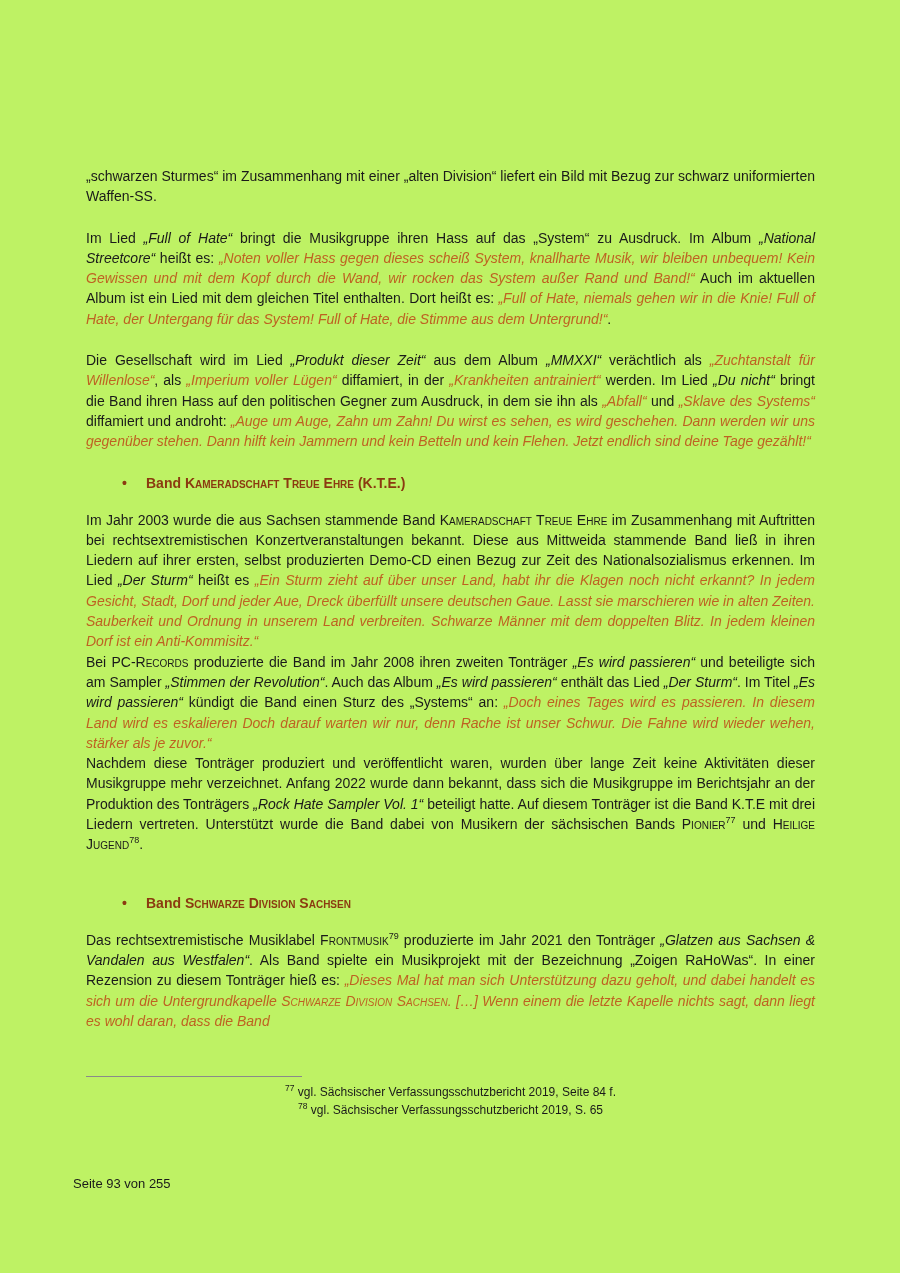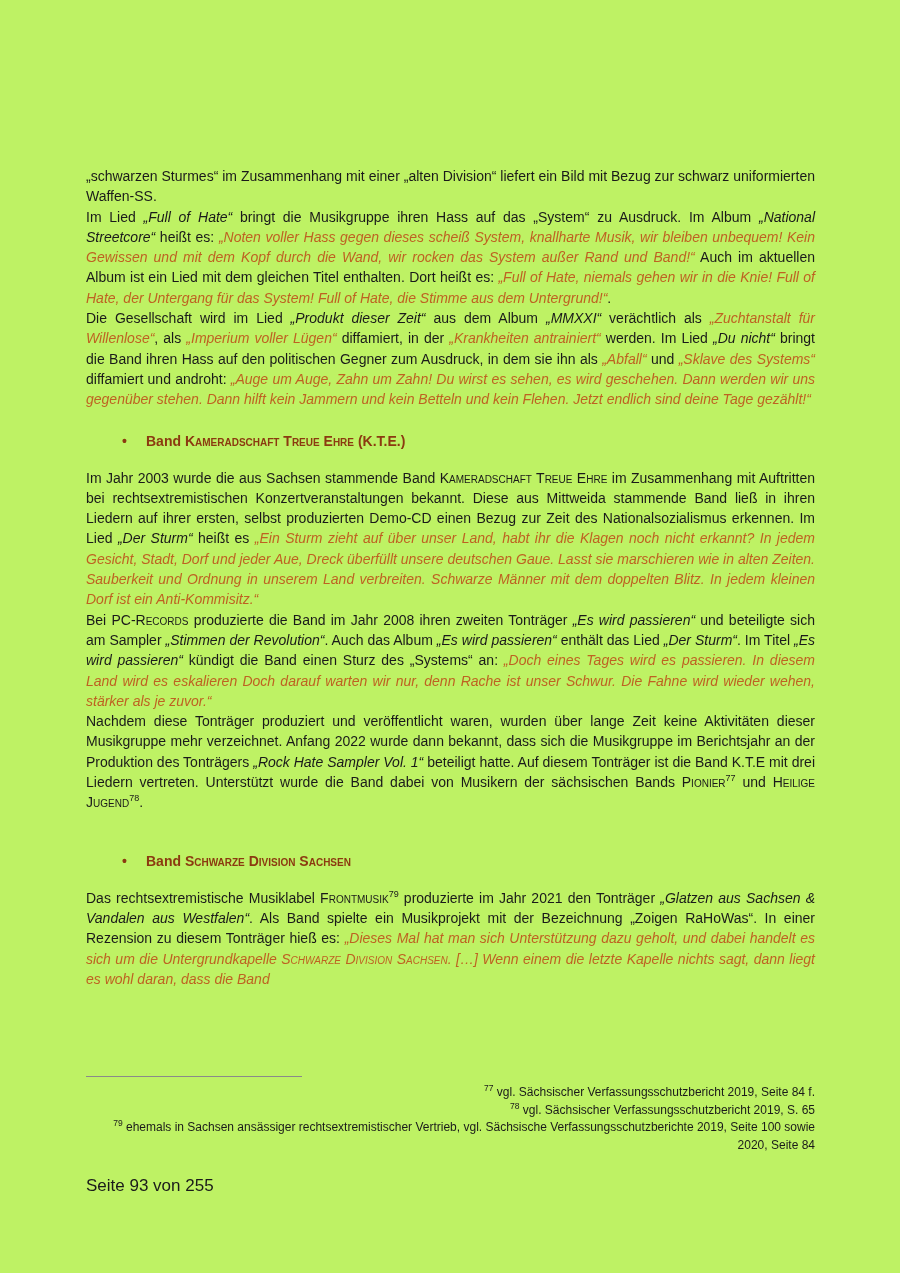--- a/index.html
+++ b/index.html
@@ -24,21 +24,21 @@
     top:166px;
     width:729px;
   }
   .para{
     margin:0;
     font-size:14px;
     line-height:20.3px;
     text-align:justify;
     color:var(--ink);
   }
-  .sp1{}
+  .sp1{margin-top:21px;}
   .sp2{margin-top:38px;}
   .hd{
     display:flex;
     margin:21px 0 17px 36px;
     font-size:14px;
     line-height:20px;
     font-weight:bold;
     color:var(--brown);
   }
   .hd.sp2{margin-top:38px;}
@@ -63,33 +63,33 @@
   }
   .fn-rule{
     width:216px;
     border-top:1px solid #8a8a8a;
     margin-bottom:7px;
   }
   .fn-line{
     margin:0;
     font-size:12px;
     line-height:17.5px;
-    text-align:right;
+    text-align:center;
     color:var(--ink);
   }
   .fn-line sup{
     font-size:8.5px;
     line-height:0;
     vertical-align:super;
   }
   .footer{
     position:absolute;
-    left:86px;
+    left:73px;
     top:1176px;
-    font-size:17px;
+    font-size:13px;
     color:var(--ink);
   }
 </style>
 </head>
 <body>
 
 <div class="page">
 
   <div class="doc-body" id="doc-body">
       <p class="para"><span class="">„schwarzen Sturmes“ im Zusammenhang mit einer „alten Division“ liefert ein Bild mit Bezug zur schwarz uniformierten Waffen-SS.</span></p>
@@ -106,18 +106,17 @@
         <span class="bullet">•</span>
         <span><span class="">Band </span><span class="sc">Schwarze Division Sachsen</span></span>
       </div>
       <p class="para"><span class="">Das rechtsextremistische Musiklabel </span><span class="sc">Frontmusik</span><sup class="fnref">79</sup><span class=""> produzierte im Jahr 2021 den Tonträger </span><span class="it">„Glatzen aus Sachsen &amp; Vandalen aus Westfalen“</span><span class="">. Als Band spielte ein Musikprojekt mit der Bezeichnung „Zoigen RaHoWas“. In einer Rezension zu diesem Tonträger hieß es: </span><span class="qt">„Dieses Mal hat man sich Unterstützung dazu geholt, und dabei handelt es sich um die Untergrundkapelle </span><span class="qt sc">Schwarze Division Sachsen</span><span class="qt">. […] Wenn einem die letzte Kapelle nichts sagt, dann liegt es wohl daran, dass die Band</span></p>
     </div>
 
   <div class="footnotes">
     <div class="fn-rule"></div>
     <p class="fn-line"><sup>77</sup> <span>vgl. Sächsischer Verfassungsschutzbericht 2019, Seite 84 f.</span></p>
     <p class="fn-line"><sup>78</sup> <span>vgl. Sächsischer Verfassungsschutzbericht 2019, S. 65</span></p>
-    <p class="fn-line"><sup>79</sup> <span>ehemals in Sachsen ansässiger rechtsextremistischer Vertrieb, vgl. Sächsische Verfassungsschutzberichte 2019, Seite 100 sowie 2020, Seite 84</span></p>
   </div>
 
   <div class="footer">Seite 93 von 255</div>
 
 </div>
 
 </body></html>

